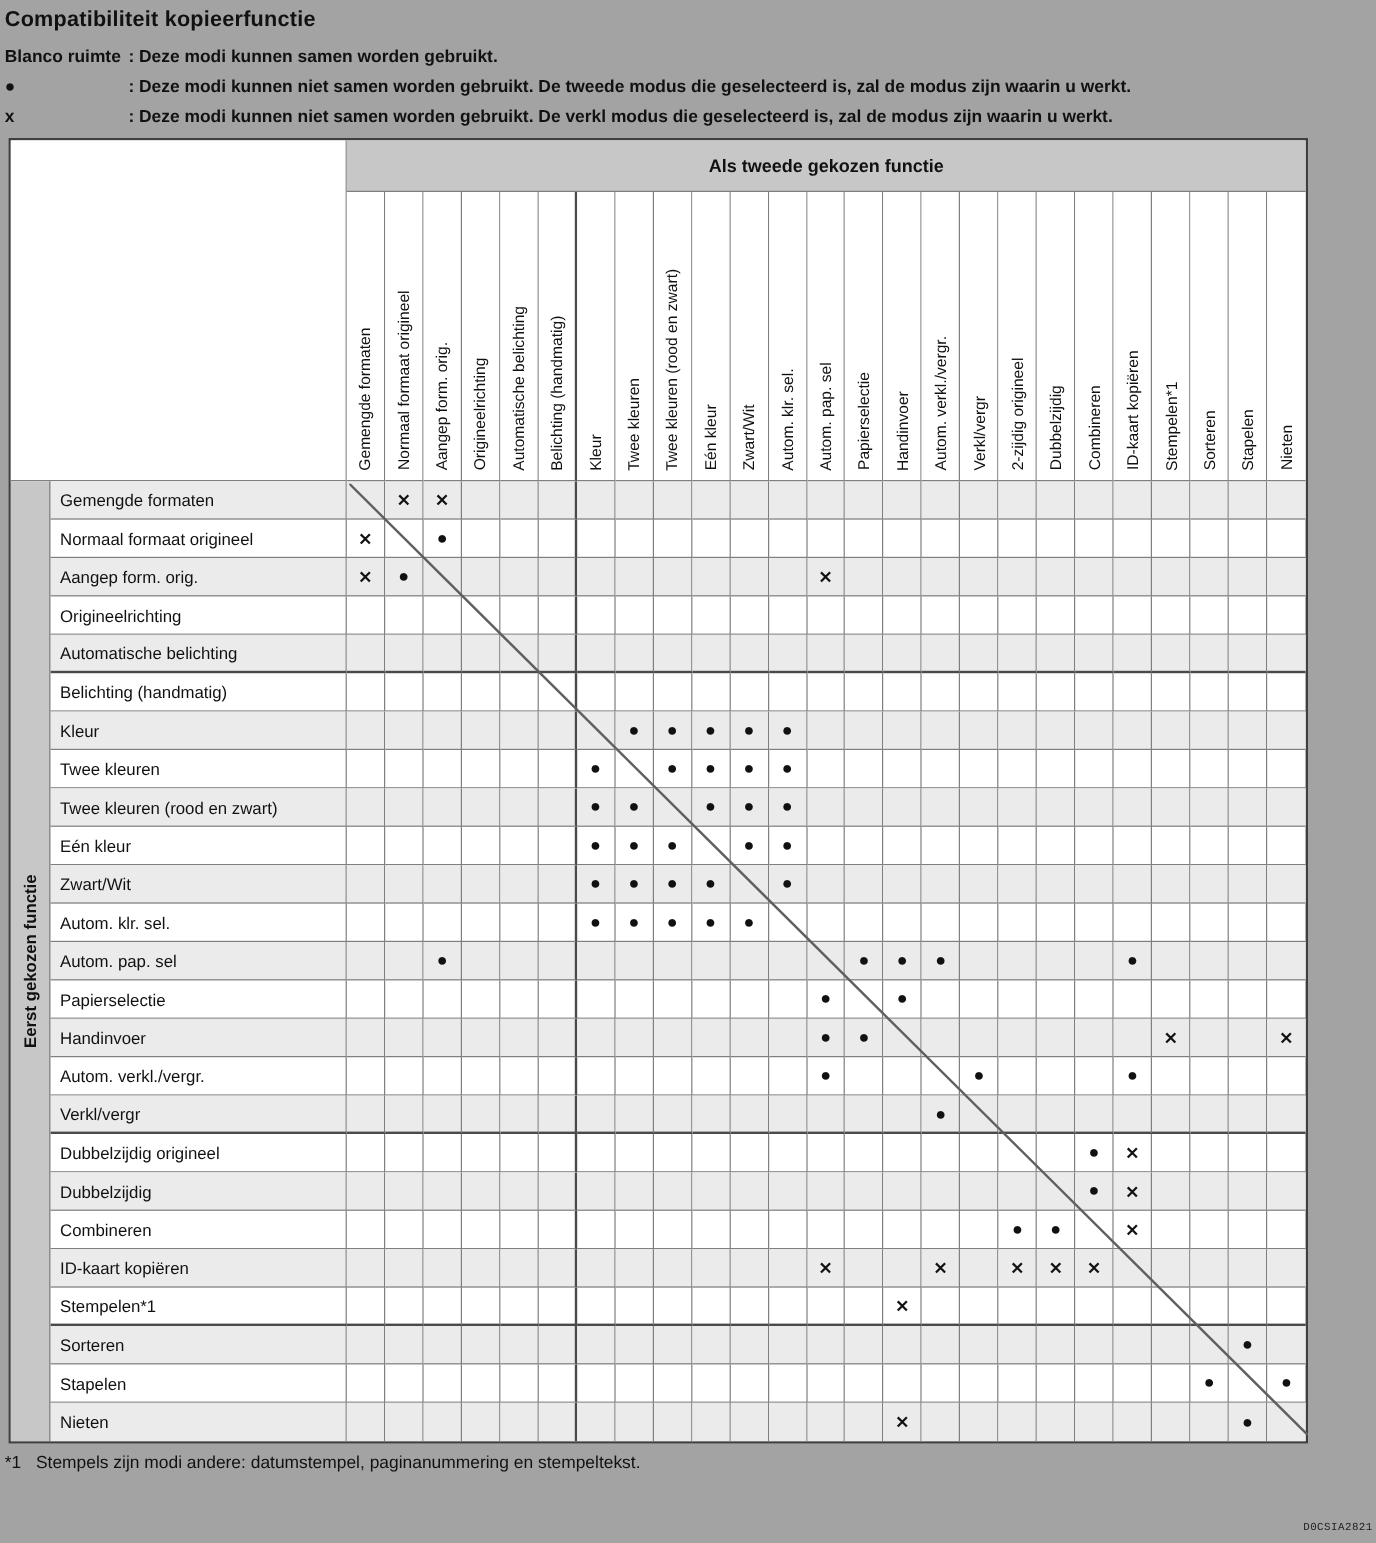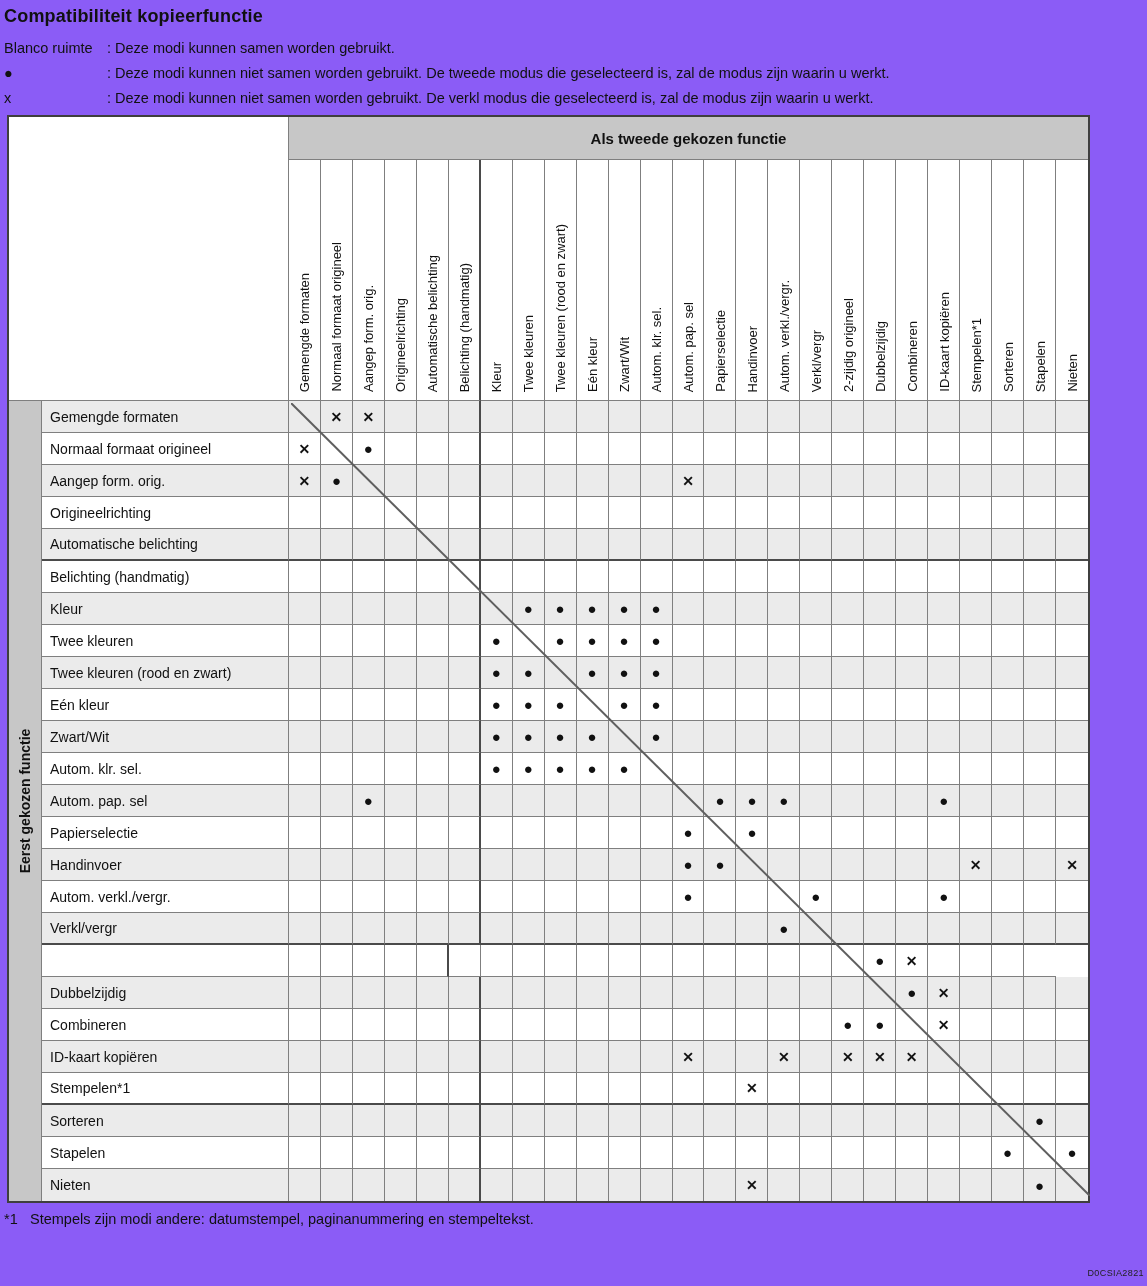--- a/index.html
+++ b/index.html
@@ -1,22 +1,22 @@
 <!DOCTYPE html>
 <html><head>
 <meta charset="utf-8">
 <style>
   html,body{margin:0;padding:0;background:#ffffff;}
   body{width:1147px;height:1286px;font-family:"Liberation Sans",sans-serif;color:#111;}
-  .page{position:relative;width:1147px;height:1286px;background:#8b5cf6;overflow:hidden;}
+  .page{position:relative;width:1147px;height:1286px;background:#a3a3a3;overflow:hidden;}
 
   .title{position:absolute;left:4px;top:6px;margin:0;font-size:18px;font-weight:bold;letter-spacing:0.2px;}
 
   .legend{position:absolute;left:4px;top:36px;width:1140px;font-size:14.5px;line-height:25px;}
-  .legend-row{display:flex;}
+  .legend-row{display:flex;font-weight:bold;}
   .legend-term{width:103px;flex:none;}
   .legend-desc{flex:1;}
 
   .matrix{position:absolute;left:7px;top:115px;width:1083px;height:1088px;box-sizing:border-box;
           border:2px solid #3f3f3f;background:#fff;display:grid;
           grid-template-columns:33px 247px repeat(25,1fr);
           grid-template-rows:43px 241px repeat(25,1fr);}
   .cell{box-sizing:border-box;border-right:1px solid #7f7f7f;border-bottom:1px solid #7f7f7f;min-width:0;min-height:0;}
   .corner{grid-column:1/3;grid-row:1/3;background:#fff;}
   .topband{grid-column:3/28;grid-row:1;background:#c7c7c7;display:flex;align-items:center;justify-content:center;
@@ -33,21 +33,21 @@
   .last-c{border-right:none;}
   .last-r{border-bottom:none;}
   .sep-r{border-right:2px solid #4a4a4a;}
   .sep-b{border-bottom:2px solid #4a4a4a;}
   .m-dot{font-size:15px;line-height:1;}
   .m-cross{font-size:14px;font-weight:bold;line-height:1;}
   .diag{position:absolute;left:282px;top:286px;width:799px;height:793px;pointer-events:none;}
 
   .footnote{position:absolute;left:4px;top:1211px;font-size:14.5px;display:flex;}
   .fn-marker{width:26px;flex:none;}
-  .doc-code{position:absolute;right:3px;top:1268px;font-size:9px;color:#222;letter-spacing:0.4px;}
+  .doc-code{position:absolute;right:3px;top:1268px;font-size:9px;color:#222;letter-spacing:0.4px;font-family:Liberation Mono, monospace;}
 </style>
 </head>
 <body>
 
 <div class="page">
 
   <h1 class="title">Compatibiliteit kopieerfunctie</h1>
 
   <div class="legend">
     <div class="legend-row">
@@ -687,20 +687,21 @@
       </div>
       <div class="cell datacell shade sep-b"></div>
       <div class="cell datacell shade sep-b"></div>
       <div class="cell datacell shade sep-b"></div>
       <div class="cell datacell shade sep-b"></div>
       <div class="cell datacell shade sep-b"></div>
       <div class="cell datacell shade sep-b"></div>
       <div class="cell datacell shade sep-b"></div>
       <div class="cell datacell shade sep-b"></div>
       <div class="cell datacell shade sep-b last-c"></div>
+      <div class="cell rowlabel">Dubbelzijdig origineel</div>
       <div class="cell datacell"></div>
       <div class="cell datacell"></div>
       <div class="cell datacell"></div>
       <div class="cell datacell"></div>
       <div class="cell datacell"></div>
       <div class="cell datacell sep-r"></div>
       <div class="cell datacell"></div>
       <div class="cell datacell"></div>
       <div class="cell datacell"></div>
       <div class="cell datacell"></div>

